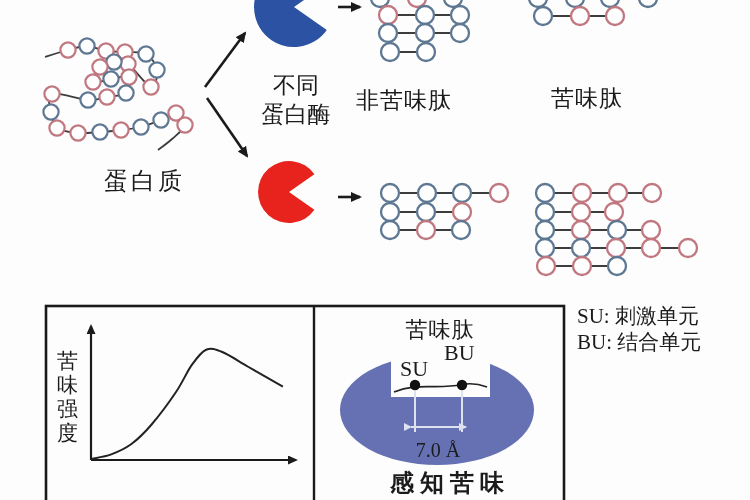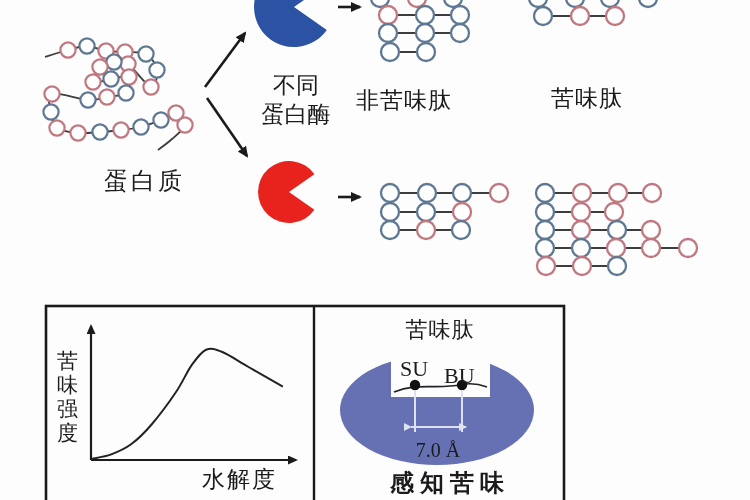--- a/index.html
+++ b/index.html
@@ -187,25 +187,28 @@
     <div>不同</div>
     <div>蛋白酶</div>
   </div>
 
   <div class="lbl" style="left:356px;top:85px;font-size:23px;letter-spacing:1px;">非苦味肽</div>
 
   <div class="lbl" style="left:551px;top:83px;font-size:23px;letter-spacing:1px;">苦味肽</div>
 
   <div class="lbl vert" style="left:57px;top:325px;width:25px;font-size:21px;line-height:24px;margin-top:24px;">苦味强度</div>
 
-  <div class="lbl" style="left:202px;top:464px;font-size:23px;letter-spacing:2px;">水解度</div>
 
   <div class="lbl center" style="left:392px;top:315px;width:96px;font-size:22px;letter-spacing:1px;">苦味肽</div>
 
   <div class="lbl" style="left:400px;top:356px;font-size:22px;">SU</div>
-  <div class="lbl" style="left:444px;top:363px;font-size:22px;">BU</div>
+  <div class="lbl" style="left:444px;top:340px;font-size:22px;">BU</div>
 
   <div class="lbl center" style="left:407px;top:439px;width:62px;font-size:20px;">7.0 Å</div>
 
   <div class="lbl" style="left:390px;top:467px;font-size:24px;letter-spacing:6px;font-weight:bold;">感知苦味</div>
 
+  <div class="lbl" style="left:577px;top:303px;font-size:21px;line-height:26px;">
+    <div>SU: 刺激单元</div>
+    <div>BU: 结合单元</div>
+  </div>
 
 </div>
 
 </body></html>

